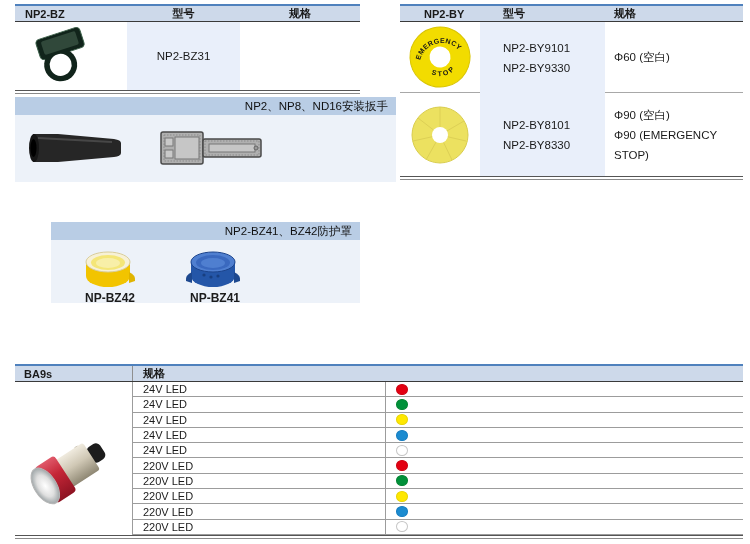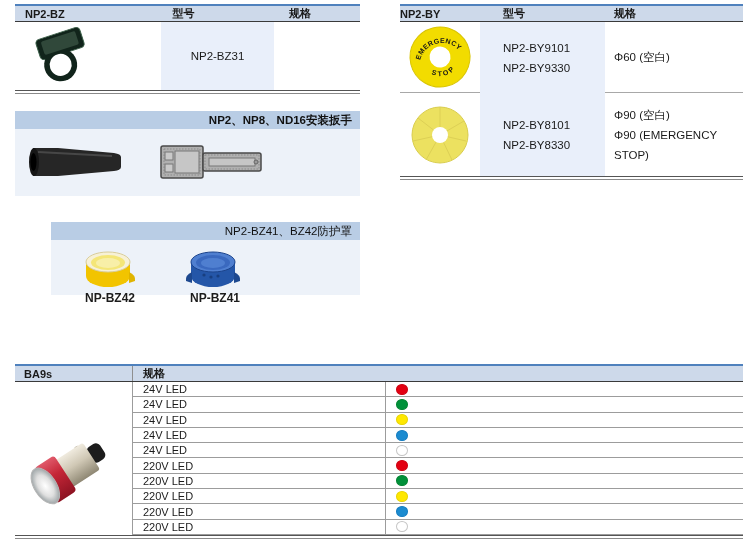--- a/index.html
+++ b/index.html
@@ -14,27 +14,27 @@
   
   .tbl { position:absolute; border-top:2px solid #4f81bd; }
   .thead { display:flex; align-items:center; height:16px; background:#cdd9ea;
            border-bottom:1px solid #3a3a3a; font-weight:bold; font-size:11px; }
   .dbl { height:4px; border-top:1px solid #555; border-bottom:1px solid #8a8a8a; }
 
   
   .bz-c1 { width:112px; padding-left:10px; }
   .bz-c2 { width:113px; text-align:center; }
   .bz-c3 { flex:1; text-align:center; }
-  .bz-body { display:flex; height:68px;gap:34px; }
+  .bz-body { display:flex; height:68px; }
   .bz-body .bz-c2 { background:#e9effa; display:flex; align-items:center; justify-content:center; }
   .bz-body .bz-c3 { display:flex; align-items:center; justify-content:center; }
   .bz-img { display:flex; align-items:center; padding-left:10px; }
 
   
-  .by-c1 { width:80px; padding-left:0; }
+  .by-c1 { width:80px; padding-left:24px; }
   .by-c2 { width:125px; padding-left:23px; }
   .by-c3 { flex:1; padding-left:9px; }
   .by-row { display:flex; }
   .by-row .by-c1 { display:flex; align-items:center; justify-content:center; padding-left:0; }
   .by-row .by-c2 { background:#e9effa; display:flex; flex-direction:column; justify-content:center; line-height:20px; }
   .by-row .by-c3 { display:flex; flex-direction:column; justify-content:center; line-height:20px; }
   .sep-b { border-bottom:1px solid #a8a8a8; }
 
   
   .bar { height:18px; background:#b9cde5; display:flex; align-items:center;
@@ -134,21 +134,21 @@
       <div>NP2-BY8330</div>
     </div>
     <div class="by-c3">
       <div>Φ90 (空白)</div>
       <div>Φ90 (EMERGENCY STOP)</div>
     </div>
   </div>
   <div class="dbl"></div>
 </div>
 
-<div class="abs" style="left:15px; top:111px; width:345px;font-weight:bold;">
+<div class="abs" style="left:15px; top:97px; width:381px;">
   <div class="bar">
     <span>NP2、NP8、ND16安装扳手</span>
   </div>
   <div class="sect-body" style="height:67px;">
     <svg class="abs" style="left:13px; top:12px;" width="96" height="42" viewBox="0 0 96 42">
       <path d="M5 7 L30 7 L86 12 Q93 13 93 16 L93 26 Q93 29 86 30 L30 35 L5 35 Z" fill="#262626"></path>
       <ellipse cx="6" cy="21" rx="5" ry="14" fill="#161616"></ellipse>
       <ellipse cx="5.5" cy="21" rx="3" ry="9" fill="#000000"></ellipse>
       <path d="M10 11 L84 15" stroke="#474747" stroke-width="2" fill="none"></path>
     </svg>
@@ -163,21 +163,21 @@
       <rect x="50" y="18" width="46" height="8" fill="#c6c6c6" stroke="#777"></rect>
       <circle cx="97" cy="22" r="2" fill="#9a9a9a" stroke="#666"></circle>
     </svg>
   </div>
 </div>
 
 <div class="abs" style="left:15px; top:222px; width:345px;padding-left:36px;">
   <div class="bar">
     <span>NP2-BZ41、BZ42防护罩</span>
   </div>
-  <div class="sect-body" style="height:55px;">
+  <div class="sect-body" style="height:63px;">
     <svg class="abs" style="left:28px; top:5px;" width="58" height="48" viewBox="0 0 58 48">
       <path d="M7 17 L7 31 A22 11 0 0 0 51 31 L51 17 Z" fill="#f2c400"></path>
       <path d="M50 27 q7 3 6 9 l-6 2 z" fill="#e0b400"></path>
       <ellipse cx="29" cy="17" rx="22" ry="10" fill="#f7f1d6" stroke="#d9cd9a" stroke-width="1"></ellipse>
       <ellipse cx="29" cy="17.5" rx="17" ry="7.5" fill="#f4e678"></ellipse>
       <ellipse cx="29" cy="18" rx="12" ry="5" fill="#f8efa8"></ellipse>
     </svg>
     <svg class="abs" style="left:133px; top:5px;" width="58" height="48" viewBox="0 0 58 48">
       <path d="M7 17 L7 31 A22 11 0 0 0 51 31 L51 17 Z" fill="#2456a8"></path>
       <path d="M50 27 q7 3 6 9 l-6 2 z" fill="#1d488f"></path>

